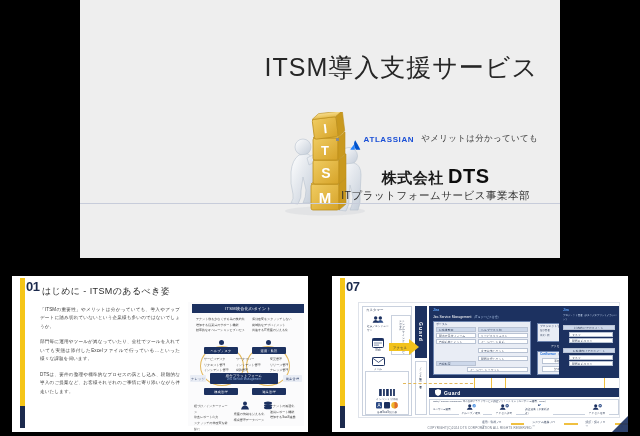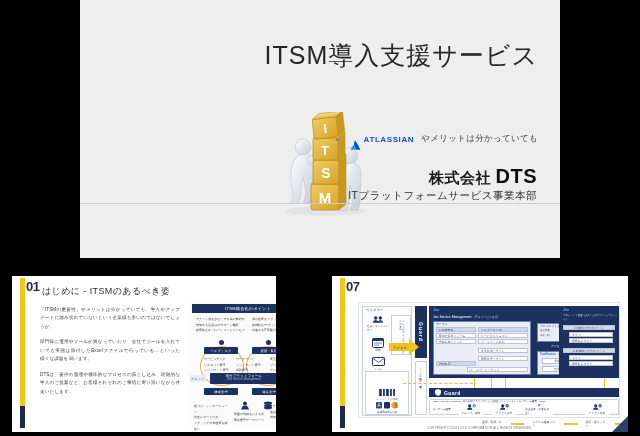--- a/index.html
+++ b/index.html
@@ -11,21 +11,21 @@
   }
   #stage { position: relative; width: 640px; height: 436px; background:#000; }
 
   
   .main-slide {
     position: absolute; left: 80px; top: 0px; width: 480px; height: 258px;
     background: #eeeeee;
     overflow: hidden;
   }
   .title-block {
-    position: absolute; right: 22px; top: 40px; text-align: center;
+    position: absolute; right: 22px; top: 52px; text-align: center;
   }
   .title-line1 {
     font-size: 25px; color: #262626; letter-spacing: 1px;
     line-height: 1.22; white-space: nowrap;
   }
   .title-line2 {
     font-size: 25px; color: #262626; letter-spacing: 1px;
     line-height: 1.22; white-space: nowrap;
   }
   .atl-row {
@@ -36,41 +36,41 @@
   .atl-bullet { width:3px; height:3px; background:#8a8a8a; margin-right:7px; }
   .atl-logo-ico {
     display:inline-block; width:10px; height:9px; position:relative; top:1px;
   }
   .atl-word {
     font-size: 8px; font-weight: bold; color:#1a4fd6; letter-spacing: .6px;
   }
   .atl-tail { font-size: 8.5px; color:#3b3b3b; letter-spacing:.3px; margin-left:3px; }
 
   .company-row {
-    position: absolute; right: 23px; top: 165px; text-align: right;
+    position: absolute; right: 30px; top: 165px; text-align: center;
     white-space: nowrap;
   }
   .company-jp { font-size: 15px; font-weight: bold; color:#1b1b1b; letter-spacing:.5px; }
   .company-dts { font-size: 20px; font-weight: bold; color:#0d0d0d; letter-spacing:.5px; }
   .company-div {
     font-size: 10.5px; color:#2e2e2e; letter-spacing:.5px; margin-top:1px;
   }
   .hair-rule {
     position:absolute; left:0; right:0; top:203px; height:1px;
     background:#c7ccda;
   }
 
   
   .mascot { position: absolute; left: 193px; top: 112px; width: 104px; height: 106px; }
 
   
   .thumb {
     position: absolute; background: #ffffff; overflow: hidden;
   }
-  .thumb-left  { left: 12px;  top: 276px; width: 264px; height: 156px; }
+  .thumb-left  { left: 12px;  top: 276px; width: 296px; height: 156px; }
   .thumb-right { left: 332px; top: 276px; width: 296px; height: 156px; }
 
   .accent-bar {
     position:absolute; left:8px; top:2px; width:5px; height:135px;
     background:#f5c518;
   }
   .accent-bar-foot {
     position:absolute; left:8px; top:130px; width:5px; height:22px;
     background:#1c2a4d;
   }

